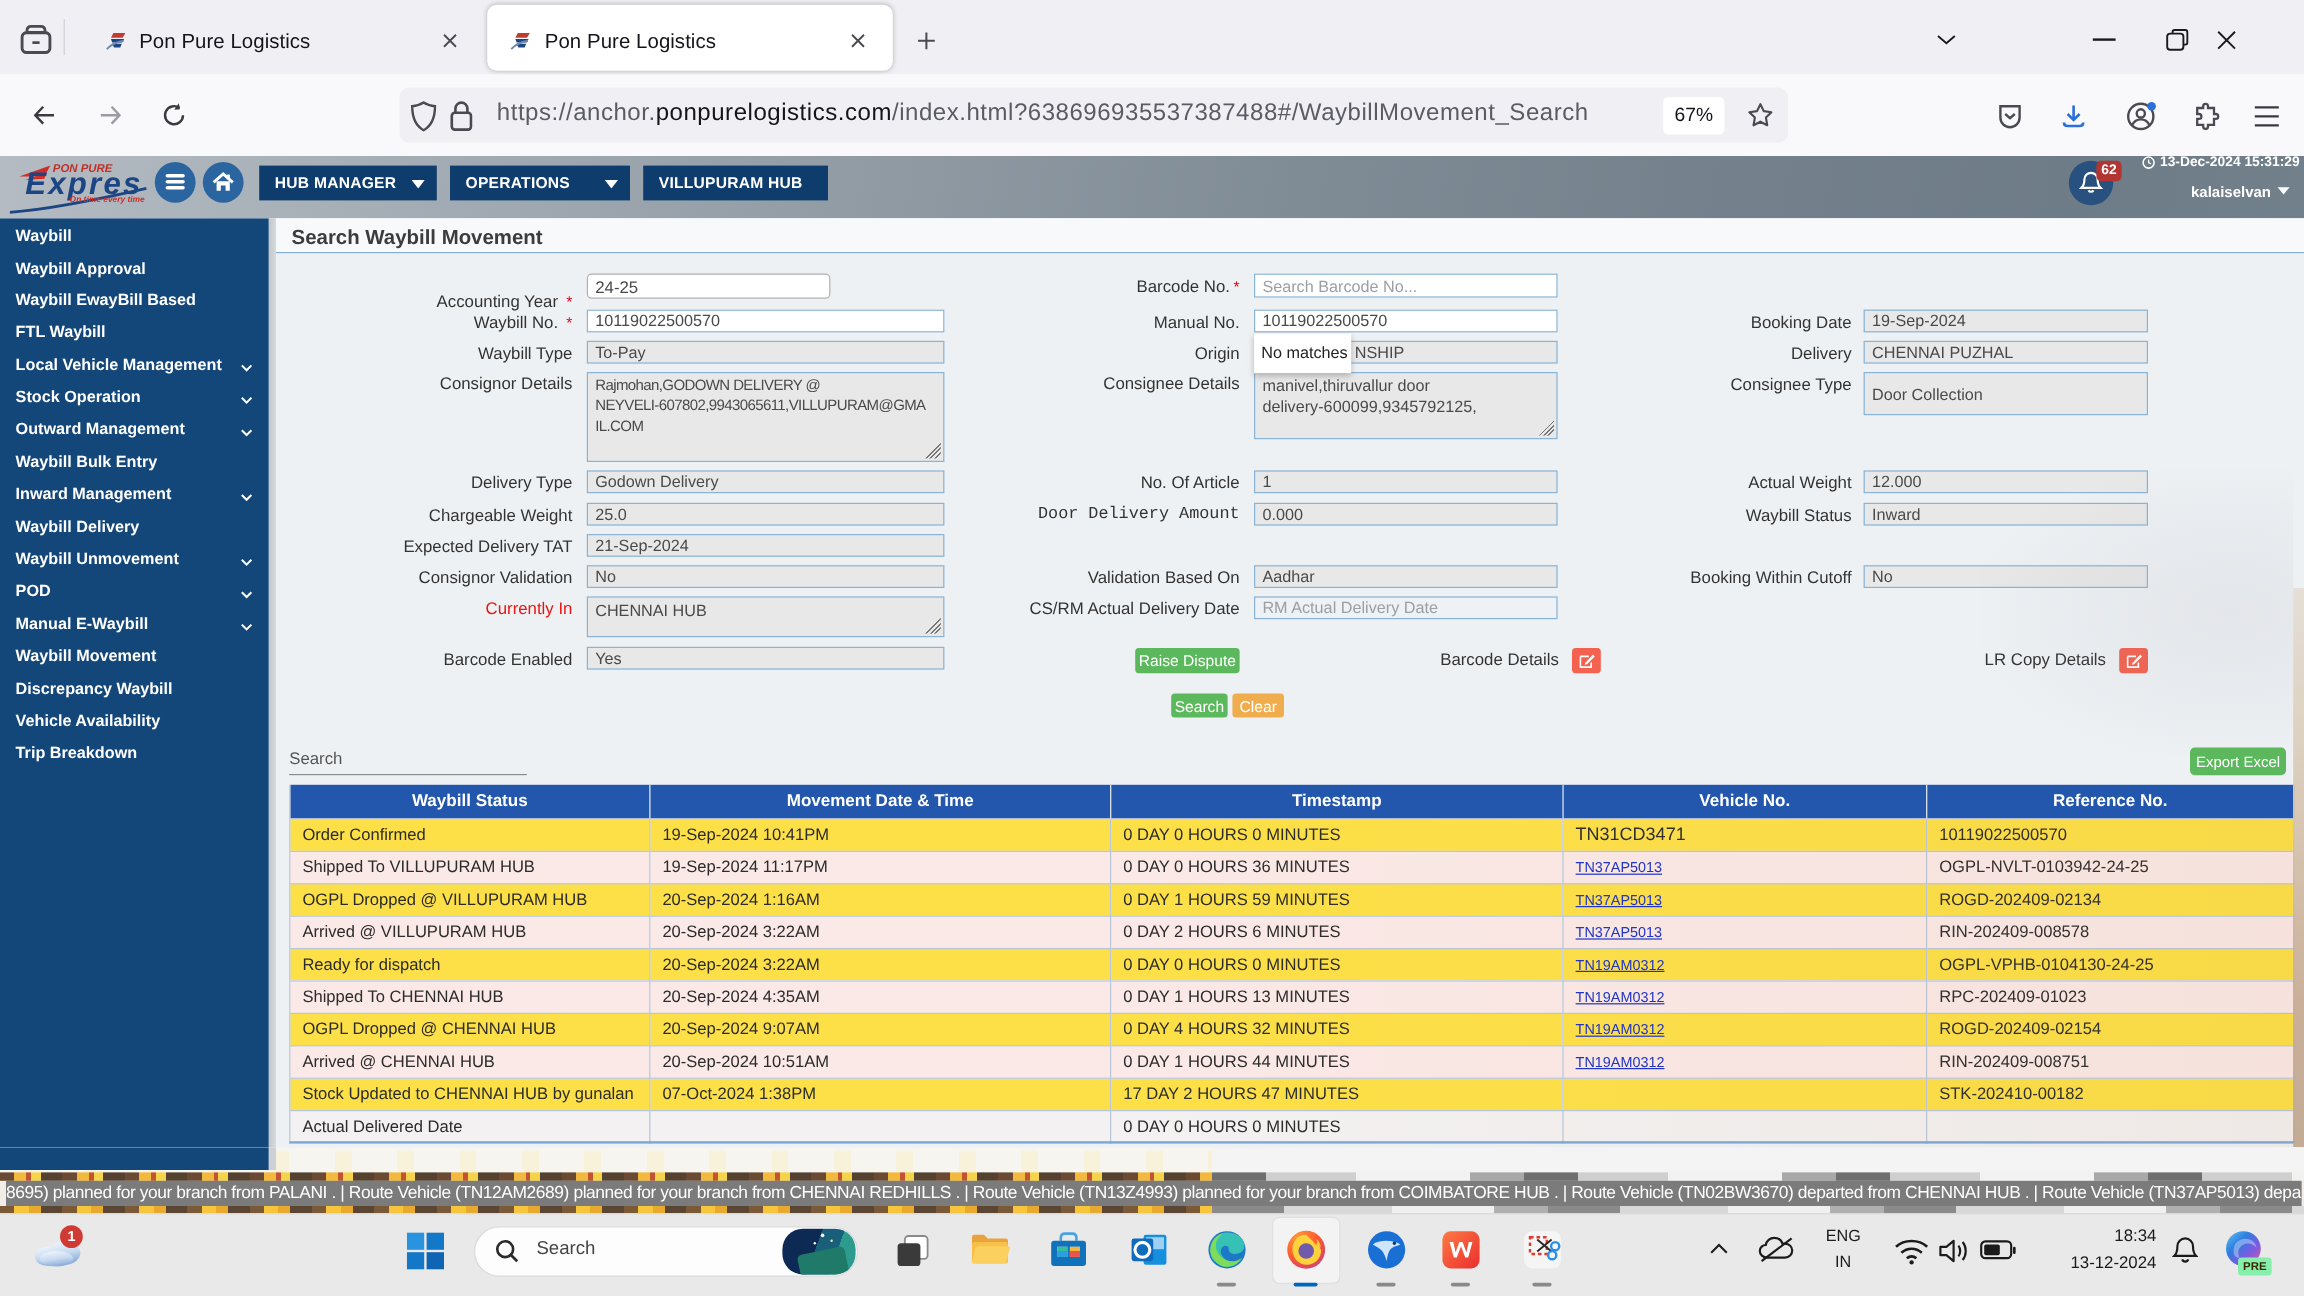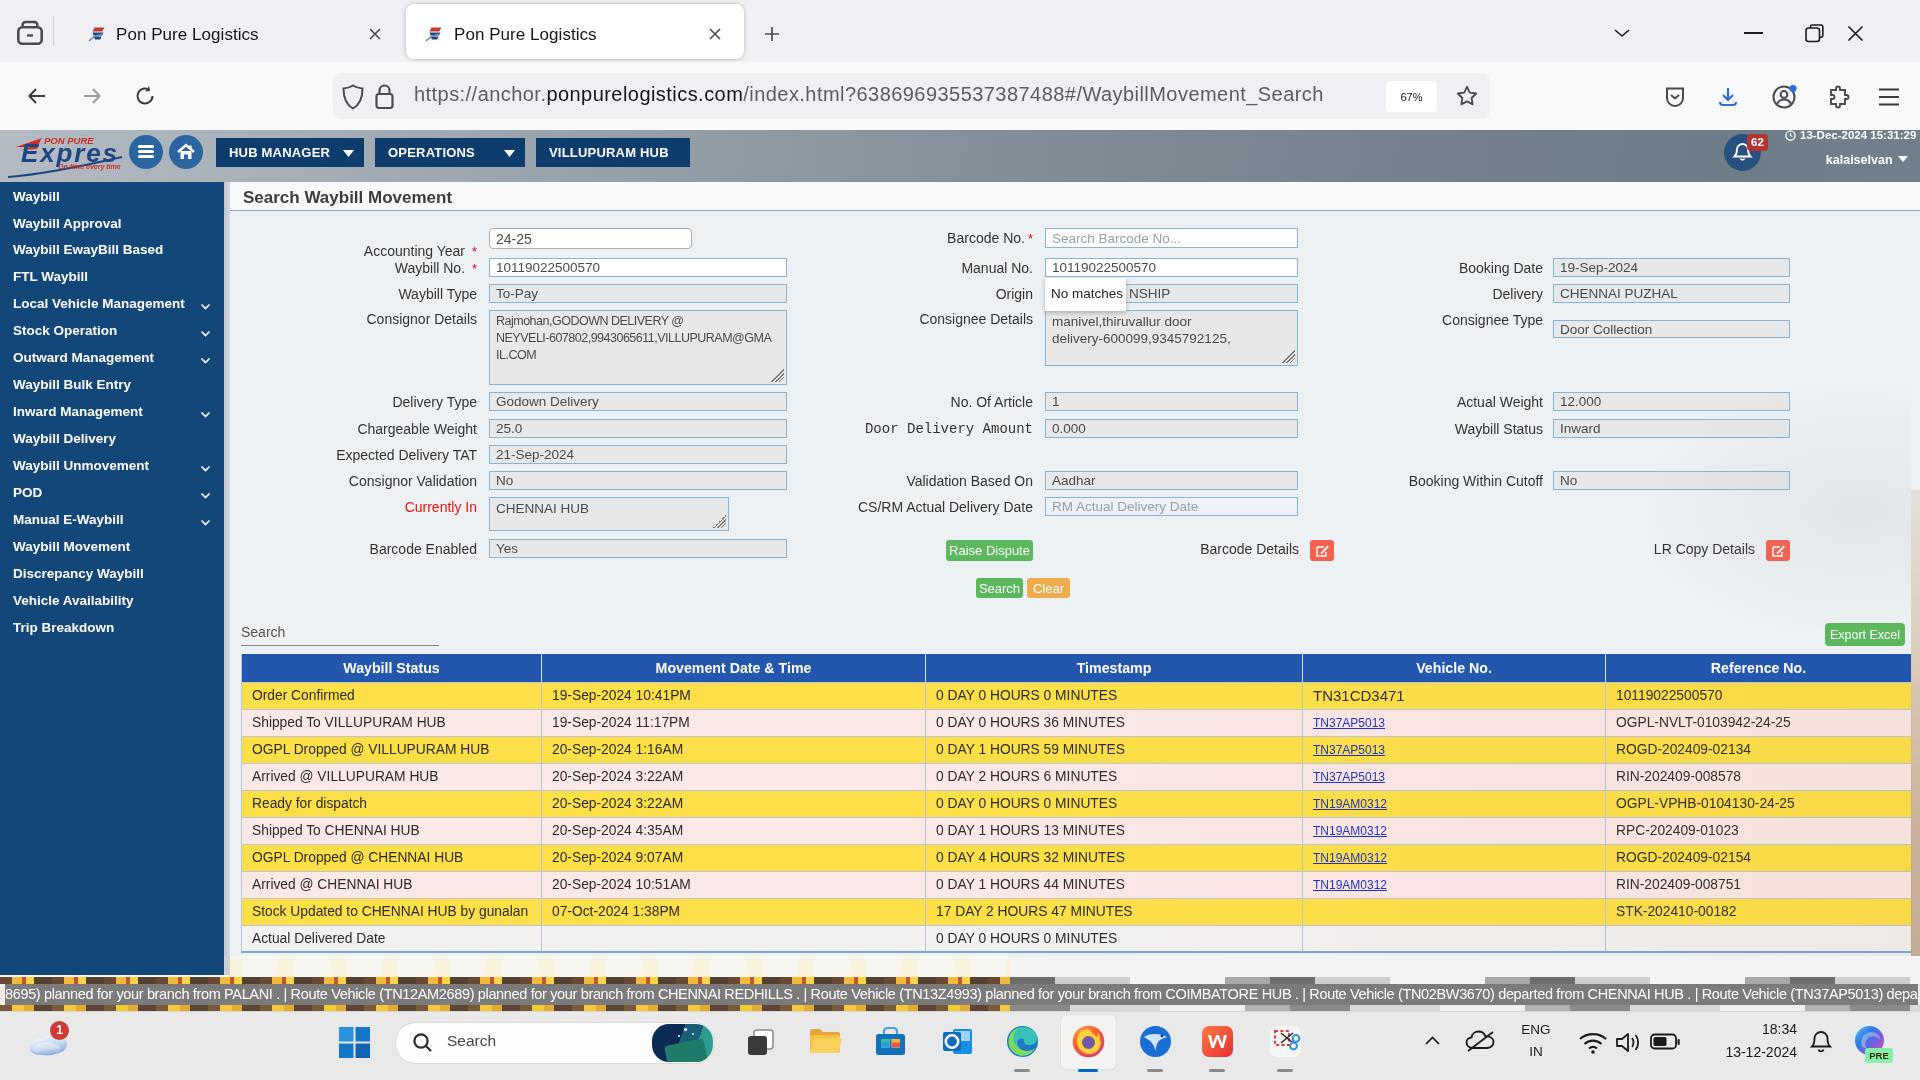--- a/index.html
+++ b/index.html
@@ -117,21 +117,21 @@
     <path d="M11 1.5 C14 3.5 17.5 4.3 20.5 4.5 C20.5 12 19 20 11 24.5 C3 20 1.5 12 1.5 4.5 C4.5 4.3 8 3.5 11 1.5 Z" fill="none" stroke="#4a4a52" stroke-width="2"></path>
   </svg>
 
 <svg class="abs" style="left:375px; top:83px;" width="19" height="27" viewBox="0 0 19 27">
     <rect x="1.5" y="11" width="16" height="14" rx="2.5" fill="none" stroke="#4a4a52" stroke-width="2.2"></rect>
     <path d="M4.5 11 V7.5 A5 5 0 0 1 14.5 7.5 V11" fill="none" stroke="#4a4a52" stroke-width="2.2"></path>
   </svg>
 
 <div class="abs" style="left:414px; top:83px; font-size:20px; color:#5b5b66; letter-spacing:0.45px;">https://anchor.<span style="color:#15141a;">ponpurelogistics.com</span>/index.html?638696935537387488#/WaybillMovement_Search</div>
 
-<div class="abs" style="left:1386px; top:81px; width:51px; height:31px; background:#fff; border-radius:4px; font-size:11px; color:#15141a; display:flex; align-items:center; justify-content:center;">67%</div>
+<div class="abs" style="left:1386px; top:81px; width:51px; height:31px; background:#fff; border-radius:4px; font-size:16px; color:#15141a; display:flex; align-items:center; justify-content:center;">67%</div>
 
 <svg class="abs" style="left:1455px; top:84px;" width="24" height="24" viewBox="0 0 24 24">
     <path d="M12 2.8 L14.8 8.6 L21.2 9.5 L16.6 14 L17.7 20.4 L12 17.4 L6.3 20.4 L7.4 14 L2.8 9.5 L9.2 8.6 Z" fill="none" stroke="#4a4a52" stroke-width="1.8" stroke-linejoin="round"></path>
   </svg>
 
 <svg class="abs" style="left:1663px; top:85px;" width="24" height="24" viewBox="0 0 24 24">
     <path d="M4 3.5 H20 V13 A8 8 0 0 1 4 13 Z" fill="none" stroke="#4a4a52" stroke-width="2"></path>
     <path d="M8 10 L12 13.5 L16 10" fill="none" stroke="#4a4a52" stroke-width="2"></path>
   </svg>
 <svg class="abs" style="left:1716px; top:85px;" width="24" height="24" viewBox="0 0 24 24">
@@ -256,21 +256,21 @@
   </div>
 <div class="lbl" style="right:1443px; top:394px;">Delivery Type</div>
 <div class="inp" style="left:489px; top:392px; width:298px; height:19px;">Godown Delivery</div>
 <div class="lbl" style="right:1443px; top:421px;">Chargeable Weight</div>
 <div class="inp" style="left:489px; top:419px; width:298px; height:19px;">25.0</div>
 <div class="lbl" style="right:1443px; top:447px;">Expected Delivery TAT</div>
 <div class="inp" style="left:489px; top:445px; width:298px; height:19px;">21-Sep-2024</div>
 <div class="lbl" style="right:1443px; top:473px;">Consignor Validation</div>
 <div class="inp" style="left:489px; top:471px; width:298px; height:19px;">No</div>
 <div class="lbl" style="right:1443px; top:499px; color:#e8140f;">Currently In</div>
-<div class="inp" style="left:489px; top:497px; width:240px; height:34px; display:block; padding:2px 6px; line-height:17px;">CHENNAI HUB<div class="rsz"></div></div>
+<div class="inp" style="left:489px; top:497px; width:298px; height:34px; display:block; padding:2px 6px; line-height:17px;">CHENNAI HUB<div class="rsz"></div></div>
 <div class="lbl" style="right:1443px; top:541px;">Barcode Enabled</div>
 <div class="inp" style="left:489px; top:539px; width:298px; height:19px;">Yes</div>
 
 <div class="lbl" style="right:887px; top:230px;">Barcode No.<span class="star">*</span></div>
 <div class="inp winp" style="left:1045px; top:228px; width:253px; height:20px;">
     <span class="ph">Search Barcode No...</span>
   </div>
 <div class="lbl" style="right:887px; top:260px;">Manual No.</div>
 <div class="inp winp" style="left:1045px; top:258px; width:253px; height:19px;">10119022500570</div>
 <div class="lbl" style="right:887px; top:286px;">Origin</div>
@@ -289,21 +289,21 @@
   </div>
 
 <div class="abs" style="left:1045px; top:278px; width:81px; height:33px; background:#fff; box-shadow:0 2px 5px rgba(0,0,0,0.25); z-index:5;"></div>
 <div class="abs" style="left:1051px; top:286px; font-size:13.5px; color:#222; z-index:6;">No matches</div>
 
 <div class="lbl" style="right:377px; top:260px;">Booking Date</div>
 <div class="inp" style="left:1553px; top:258px; width:237px; height:19px;">19-Sep-2024</div>
 <div class="lbl" style="right:377px; top:286px;">Delivery</div>
 <div class="inp" style="left:1553px; top:284px; width:237px; height:19px;">CHENNAI PUZHAL</div>
 <div class="lbl" style="right:377px; top:312px;">Consignee Type</div>
-<div class="inp" style="left:1553px; top:320px; width:237px; height:18px;">Door Collection</div>
+<div class="inp" style="left:1553px; top:310px; width:237px; height:36px;">Door Collection</div>
 <div class="lbl" style="right:377px; top:394px;">Actual Weight</div>
 <div class="inp" style="left:1553px; top:392px; width:237px; height:19px;">12.000</div>
 <div class="lbl" style="right:377px; top:421px;">Waybill Status</div>
 <div class="inp" style="left:1553px; top:419px; width:237px; height:19px;">Inward</div>
 <div class="lbl" style="right:377px; top:473px;">Booking Within Cutoff</div>
 <div class="inp" style="left:1553px; top:471px; width:237px; height:19px;">No</div>
 
 <div class="btn green" style="left:946px; top:540px; width:87px; height:21px;">Raise Dispute</div>
 <div class="lbl" style="right:621px; top:541px;">Barcode Details</div>
 <div class="btn red" style="left:1310px; top:540px; width:24px; height:21px;">

